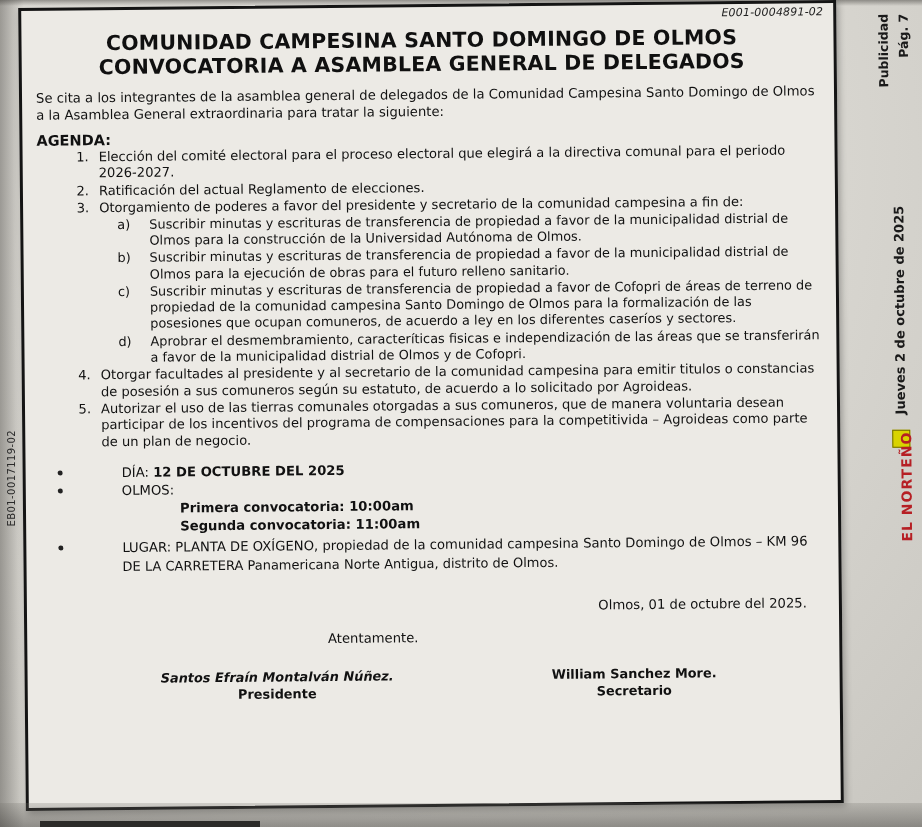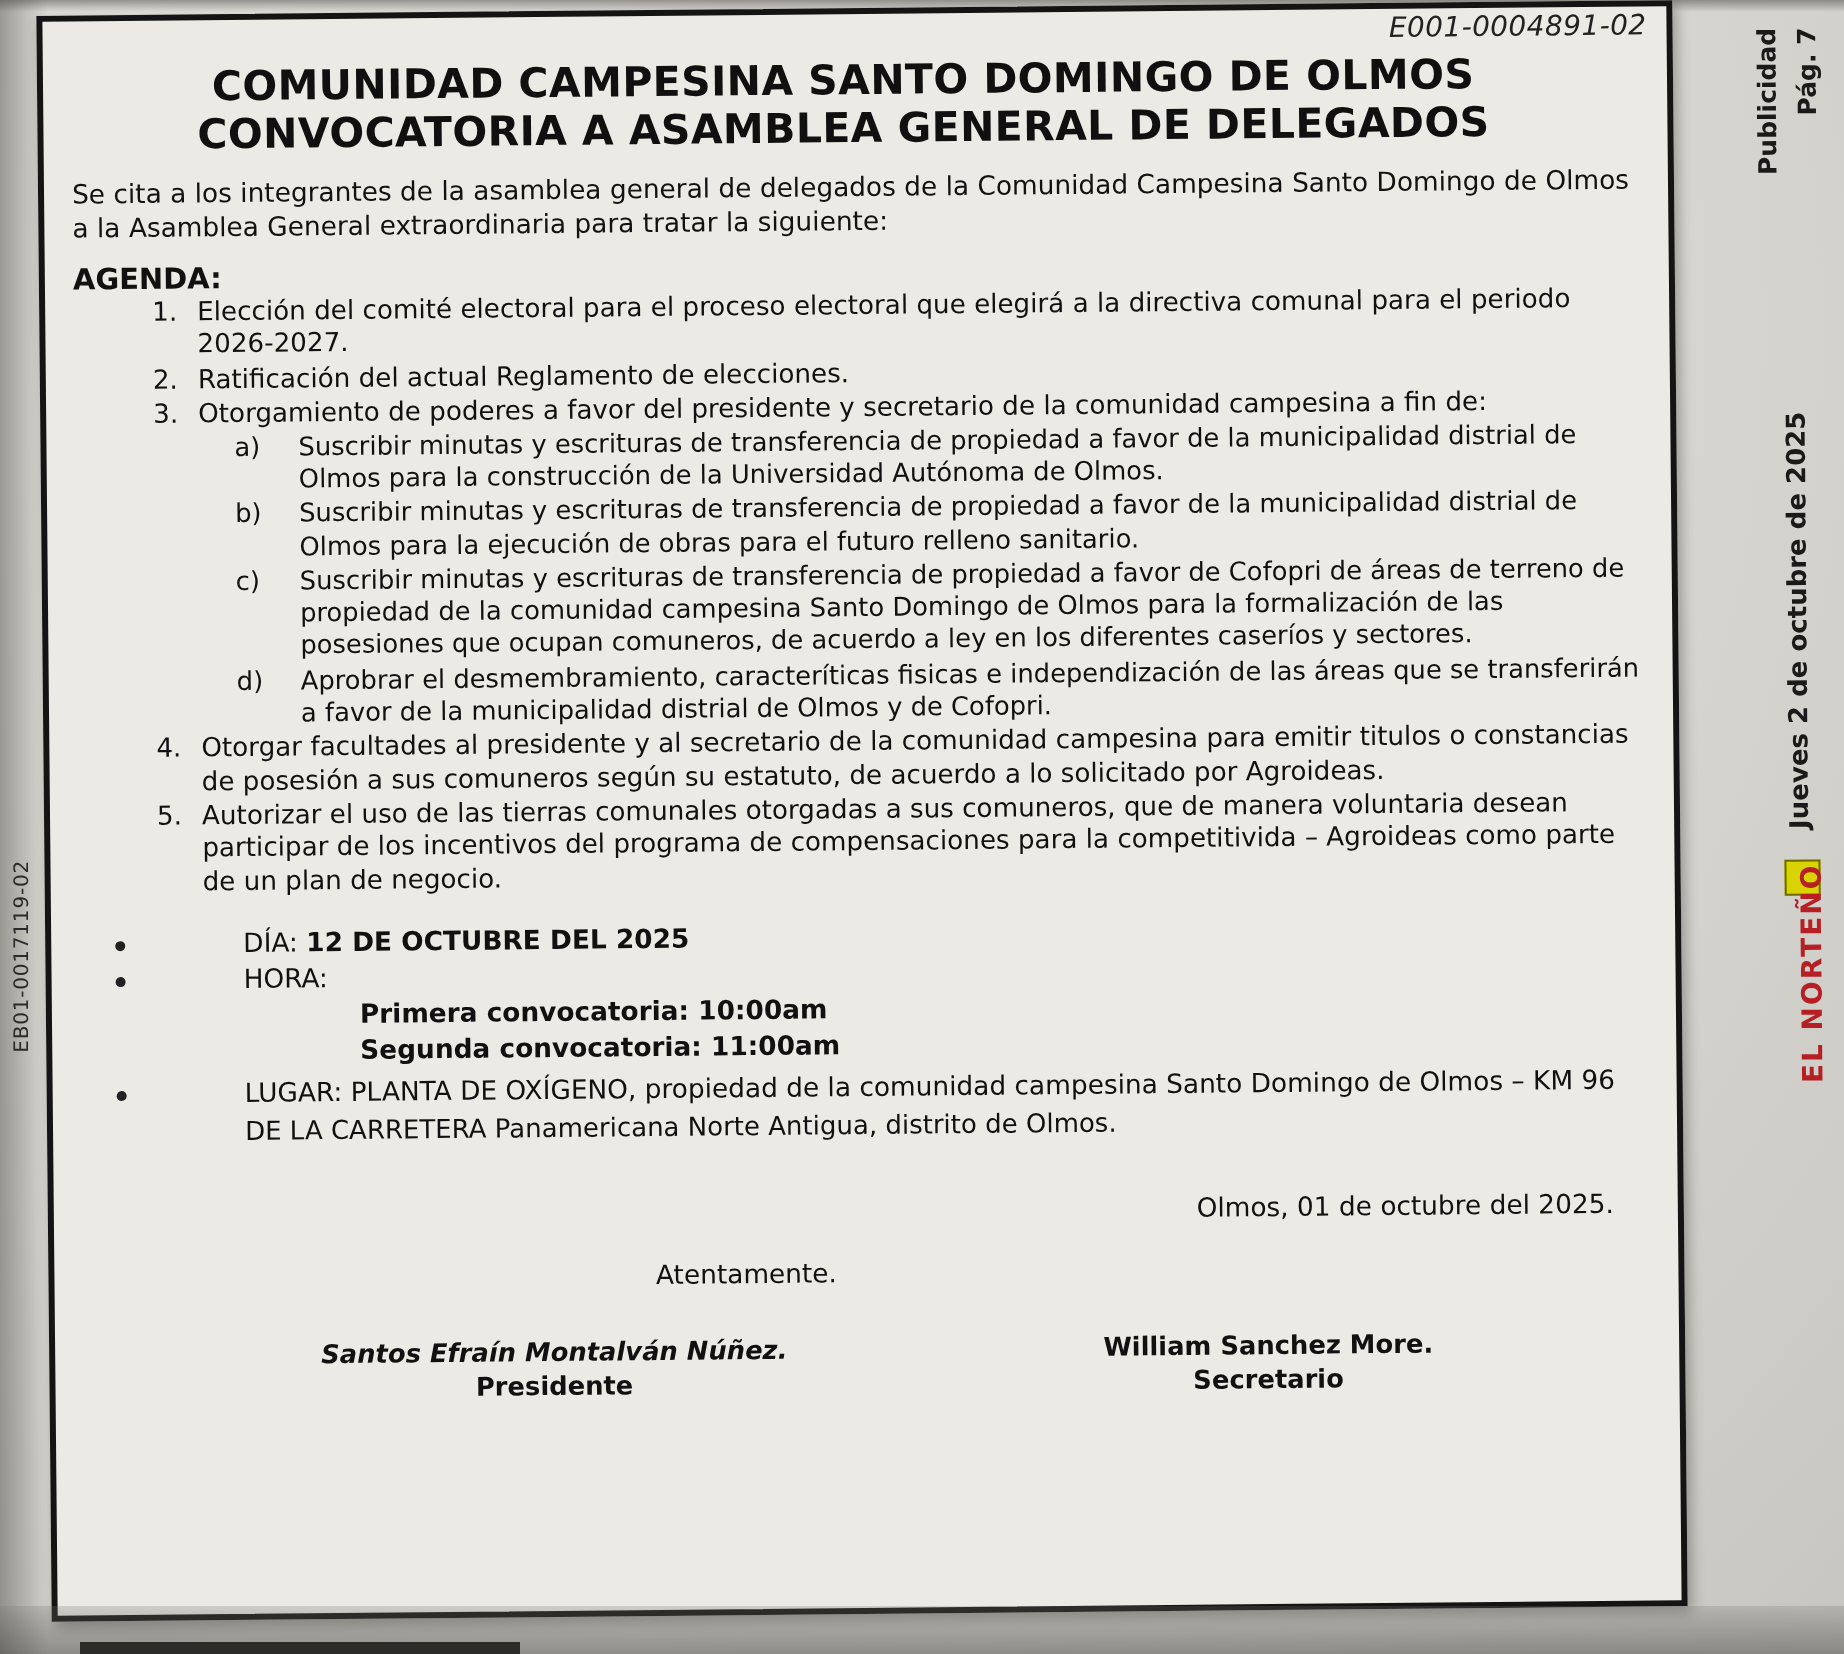--- a/index.html
+++ b/index.html
@@ -62,21 +62,21 @@
     font-size: 30px;
     letter-spacing: 1px;
     pointer-events: none;
     white-space: nowrap;
   }
 
   .code-top {
     position: absolute;
     right: 10px;
     top: 2px;
-    font-size: 14px;
+    font-size: 11px;
     font-style: italic;
     color: #222;
     letter-spacing: .2px;
   }
 
   h1.title {
     margin: 14px 0 0 0;
     text-align: center;
     font-size: 20.5px;
     font-weight: bold;
@@ -379,21 +379,21 @@
       </ol>
 
       <div class="info">
         <div class="info-row">
           <span class="bullet"></span>
           <span>DÍA:</span>
           <span class="b-strong">12 DE OCTUBRE DEL 2025</span>
         </div>
         <div class="info-row">
           <span class="bullet"></span>
-          <span>HORA:</span>
+          <span>OLMOS:</span>
         </div>
         <div class="conv-row">Primera convocatoria: 10:00am</div>
         <div class="conv-row">Segunda convocatoria: 11:00am</div>
         <div class="info-row" style="margin-top:4px;">
           <span class="bullet"></span>
           <span>LUGAR: PLANTA DE OXÍGENO, propiedad de la comunidad campesina Santo Domingo de Olmos – KM 96</span>
         </div>
         <div class="lugar ital">DE LA CARRETERA Panamericana Norte Antigua, distrito de Olmos.</div>
       </div>
 

